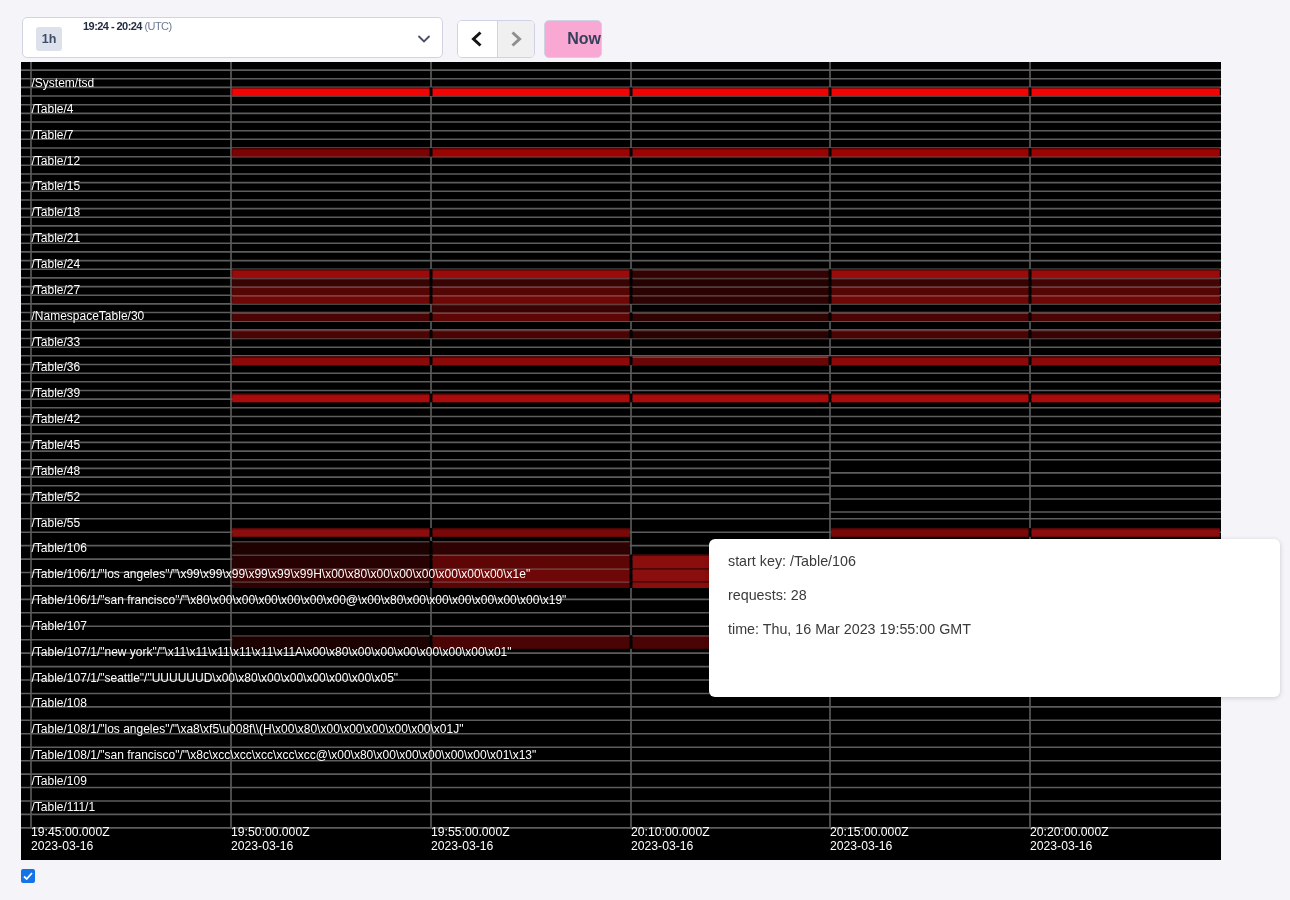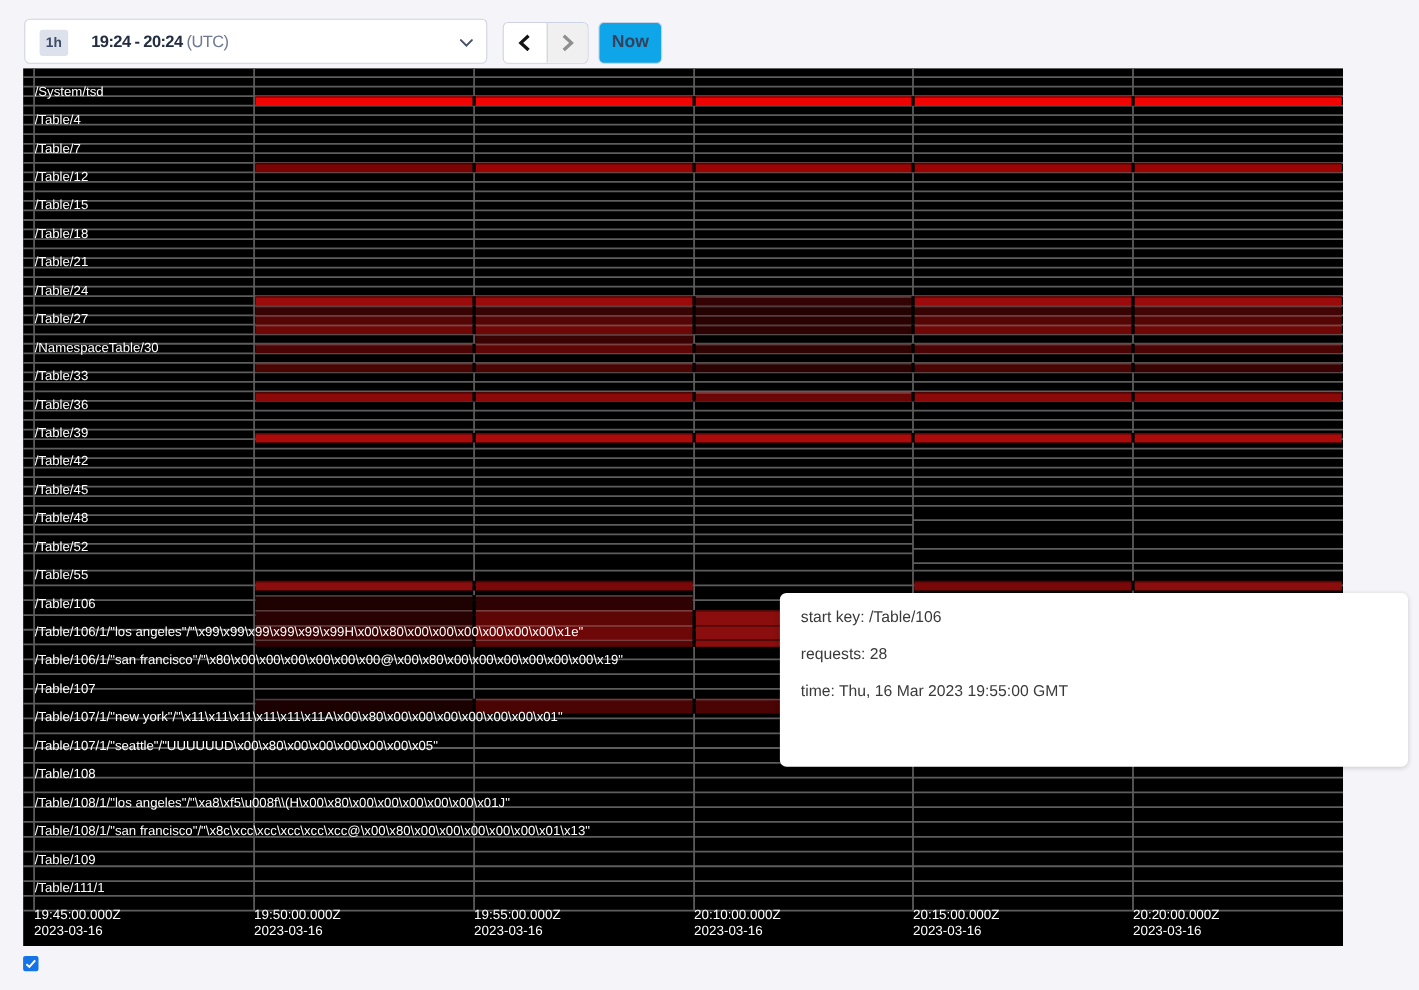--- a/index.html
+++ b/index.html
@@ -2,37 +2,37 @@
 <html><head><meta charset="utf-8">
 <style>
   * { margin:0; padding:0; box-sizing:border-box; }
   html,body { width:1290px; height:900px; background:#f5f5f9; font-family:"Liberation Sans", sans-serif; position:relative; overflow:hidden; }
   .abs { position:absolute; }
 </style></head>
 <body>
 
   <div class="abs" style="left:22px;top:17px;width:421px;height:41px;background:#fff;border:1px solid #d0d4e2;border-radius:5px;"></div>
   <div class="abs" style="left:36px;top:27px;width:26px;height:24px;background:#dde1ec;border-radius:3px;text-align:center;line-height:24px;font-size:12.5px;font-weight:bold;color:#3e4c66;">1h</div>
-  <div class="abs" style="left:83px;top:27px;height:24px;line-height:24px;font-size:15px;letter-spacing:-0.55px;color:#222d42;"><b>19:24 - 20:24</b> <span style="color:#6d7991;font-weight:normal;">(UTC)</span></div>
+  <div class="abs" style="left:83px;top:14px;height:24px;line-height:24px;font-size:11px;letter-spacing:-0.55px;color:#222d42;"><b>19:24 - 20:24</b> <span style="color:#6d7991;font-weight:normal;">(UTC)</span></div>
   <svg class="abs" style="left:417px;top:33px" width="14" height="12" viewBox="0 0 14 12">
     <path d="M2 3.5 L7 8.5 L12 3.5" fill="none" stroke="#475066" stroke-width="1.8" stroke-linecap="round"></path>
   </svg>
 
   <div class="abs" style="left:457px;top:20px;width:78px;height:38px;border:1px solid #cdd3e4;border-radius:5px;background:#fff;overflow:hidden;">
     <div class="abs" style="left:0;top:0;width:38.5px;height:36px;background:#fff;"></div>
     <div class="abs" style="left:38.5px;top:0;width:38.5px;height:36px;background:#f0f0f1;border-left:1px solid #cdd3e4;"></div>
     <svg class="abs" style="left:12px;top:10px" width="14" height="16" viewBox="0 0 14 16">
       <path d="M10.5 1.5 L3.5 8 L10.5 14.5" fill="none" stroke="#141416" stroke-width="3"></path>
     </svg>
     <svg class="abs" style="left:51px;top:10px" width="14" height="16" viewBox="0 0 14 16">
       <path d="M3.5 1.5 L10.5 8 L3.5 14.5" fill="none" stroke="#8f8f8f" stroke-width="3"></path>
     </svg>
   </div>
 
-  <div class="abs" style="left:544px;top:20px;width:58px;height:38px;border:1px solid #cdd3e4;border-radius:5px;background:#0ea5e9;text-align:center;line-height:36px;font-size:16px;font-weight:bold;color:#35415a;">Now</div>
+  <div class="abs" style="left:544px;top:20px;width:58px;height:38px;border:1px solid #cdd3e4;border-radius:5px;background:#f9a8d4;text-align:right;line-height:36px;font-size:16px;font-weight:bold;color:#35415a;">Now</div>
 
   <svg width="1200" height="798" viewBox="0 0 1200 798" style="position:absolute;left:21px;top:62px;display:block">
 <rect x="0" y="0" width="1200" height="798" fill="#000"></rect>
 <line x1="0" y1="8.1" x2="1200" y2="8.1" stroke="#5d5d5d" stroke-width="1.6"></line>
 <line x1="0" y1="16.7" x2="1200" y2="16.7" stroke="#5d5d5d" stroke-width="1.6"></line>
 <line x1="0" y1="25.4" x2="1200" y2="25.4" stroke="#5d5d5d" stroke-width="1.6"></line>
 <line x1="0" y1="34.0" x2="1200" y2="34.0" stroke="#5d5d5d" stroke-width="1.6"></line>
 <line x1="0" y1="42.7" x2="1200" y2="42.7" stroke="#5d5d5d" stroke-width="1.6"></line>
 <line x1="0" y1="51.4" x2="1200" y2="51.4" stroke="#5d5d5d" stroke-width="1.6"></line>
 <line x1="0" y1="60.0" x2="1200" y2="60.0" stroke="#5d5d5d" stroke-width="1.6"></line>

